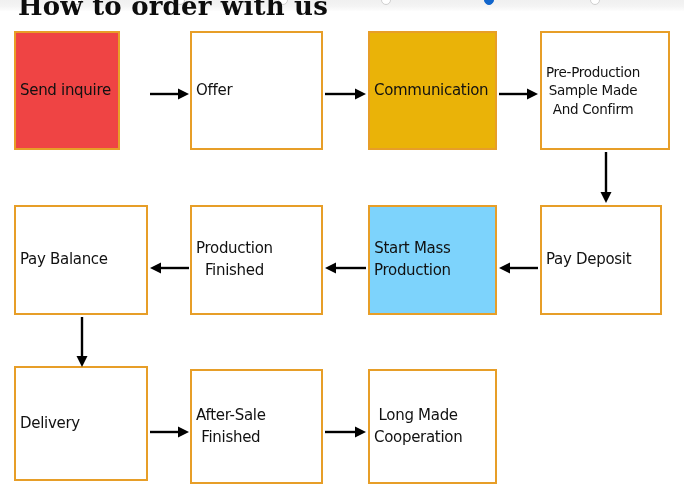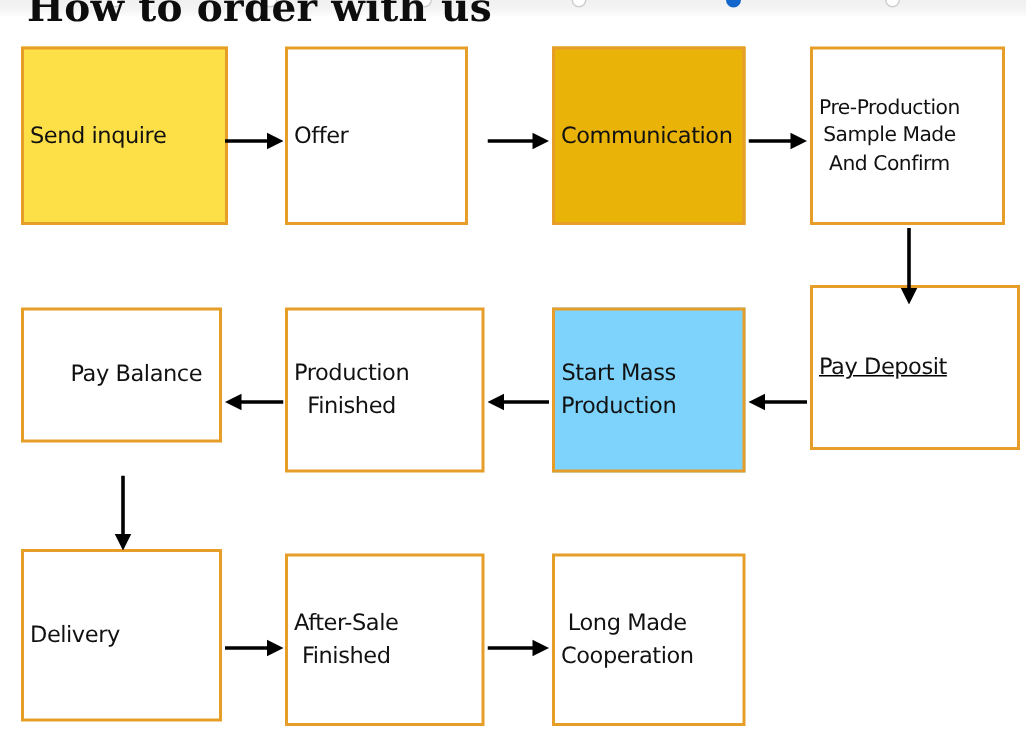--- a/index.html
+++ b/index.html
@@ -91,46 +91,46 @@
       <div class="cdot" style="left: 175px;"></div>
       <div class="cdot" style="left: 278px;"></div>
       <div class="cdot" style="left: 381px;"></div>
       <div class="cdot active" style="left: 484px;"></div>
       <div class="cdot" style="left: 590px;"></div>
     </div>
 
   <div id="title">How to order with us</div>
 
   <div id="flow-layer">
-      <div class="box" style="left: 14px; top: 31px; width: 138px; height: 119px; border-color: rgb(231, 158, 40); background: #fde047;">
+      <div class="box" style="left: 14px; top: 31px; width: 106px; height: 119px; border-color: rgb(231, 158, 40); background: #ef4444;">
         <span class="lbl">Send inquire</span>
       </div>
-      <div class="box" style="left: 190px; top: 31px; width: 122px; height: 119px; border-color: rgb(231, 158, 40); background: rgb(255, 255, 255);">
+      <div class="box" style="left: 190px; top: 31px; width: 133px; height: 119px; border-color: rgb(231, 158, 40); background: rgb(255, 255, 255);">
         <span class="lbl">Offer</span>
       </div>
       <div class="box" style="left: 368px; top: 31px; width: 129px; height: 119px; border-color: rgb(231, 158, 40); background: #eab308;">
         <span class="lbl">Communication</span>
       </div>
       <div class="box small" style="left: 540px; top: 31px; width: 130px; height: 119px; border-color: rgb(231, 158, 40); background: rgb(255, 255, 255);">
         <span class="lbl">Pre-Production
 Sample Made
 And Confirm</span>
       </div>
-      <div class="box" style="left: 14px; top: 205px; width: 134px; height: 90px; border-color: rgb(231, 158, 40); background: rgb(255, 255, 255); padding-left: 27px;">
+      <div class="box" style="left: 14px; top: 205px; width: 134px; height: 110px; border-color: rgb(231, 158, 40); background: rgb(255, 255, 255);">
         <span class="lbl">Pay Balance</span>
       </div>
       <div class="box" style="left: 190px; top: 205px; width: 133px; height: 110px; border-color: rgb(231, 158, 40); background: rgb(255, 255, 255);">
         <span class="lbl">Production
 Finished</span>
       </div>
       <div class="box" style="left: 368px; top: 205px; width: 129px; height: 110px; border-color: rgb(231, 158, 40); background: #7dd3fc;">
         <span class="lbl">Start Mass
 Production</span>
       </div>
-      <div class="box" style="left: 540px; top: 190px; width: 140px; height: 110px; border-color: rgb(231, 158, 40); background: rgb(255, 255, 255); text-decoration: underline;">
+      <div class="box" style="left: 540px; top: 205px; width: 122px; height: 110px; border-color: rgb(231, 158, 40); background: rgb(255, 255, 255);">
         <span class="lbl">Pay Deposit</span>
       </div>
       <div class="box" style="left: 14px; top: 366px; width: 134px; height: 115px; border-color: rgb(231, 158, 40); background: rgb(255, 255, 255);">
         <span class="lbl">Delivery</span>
       </div>
       <div class="box" style="left: 190px; top: 369px; width: 133px; height: 115px; border-color: rgb(231, 158, 40); background: rgb(255, 255, 255);">
         <span class="lbl">After-Sale
 Finished</span>
       </div>
       <div class="box" style="left: 368px; top: 369px; width: 129px; height: 115px; border-color: rgb(231, 158, 40); background: rgb(255, 255, 255);">

